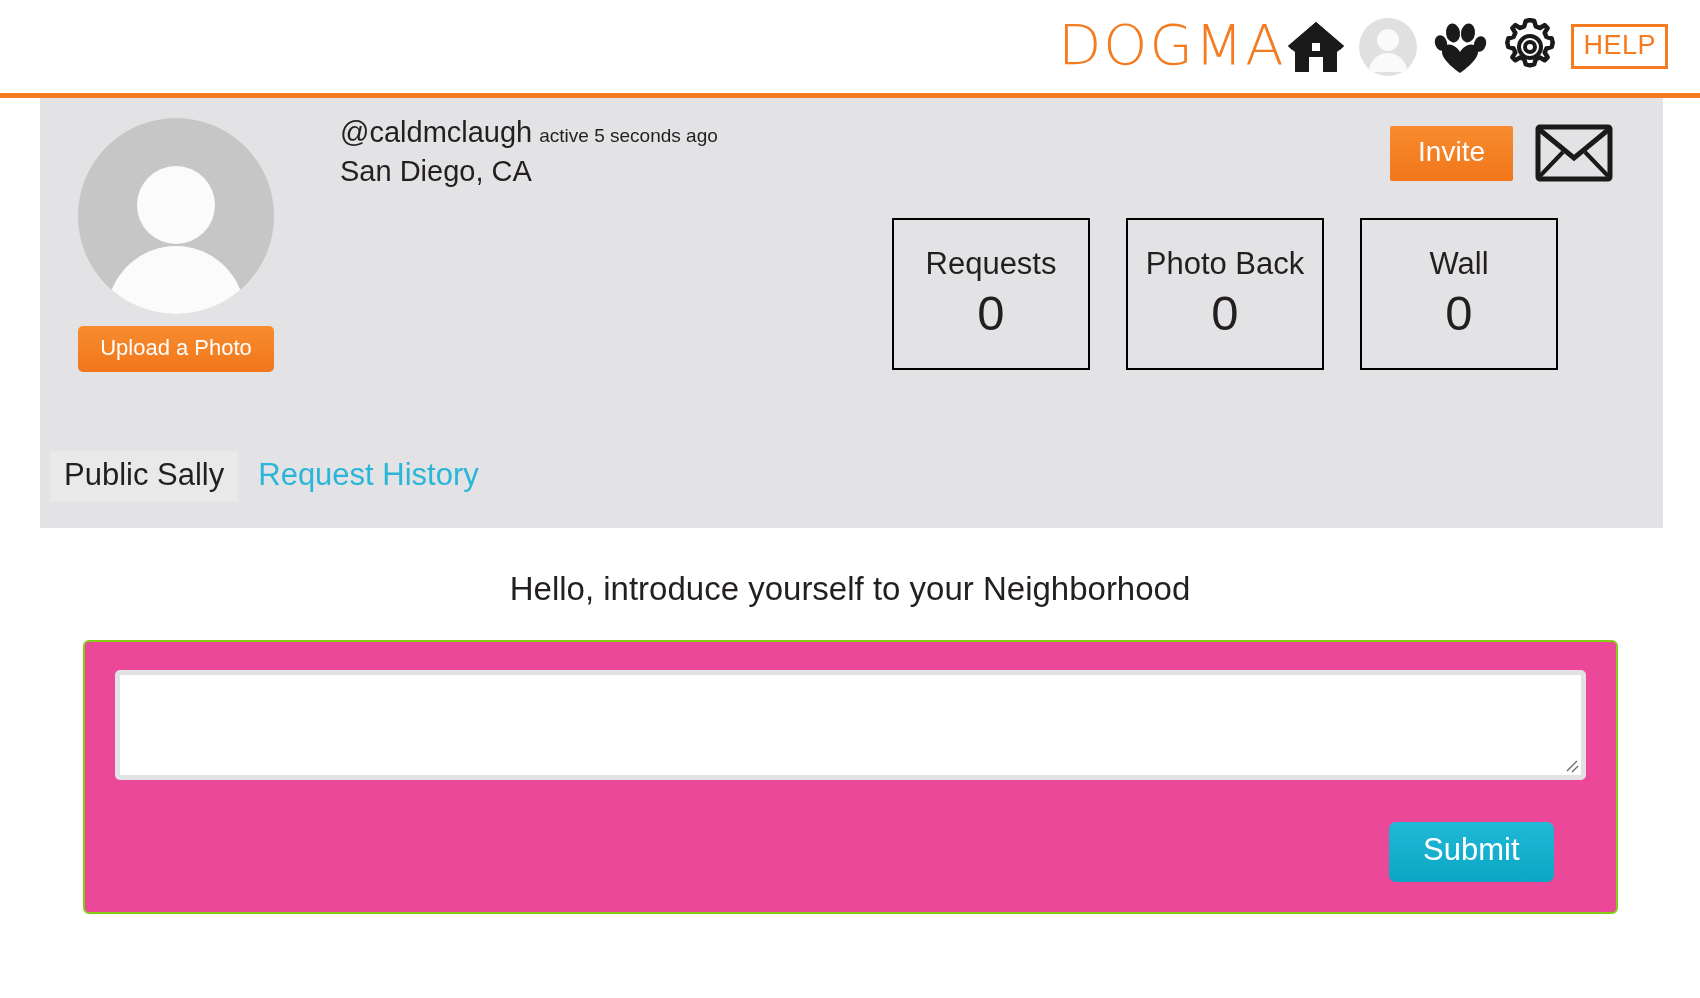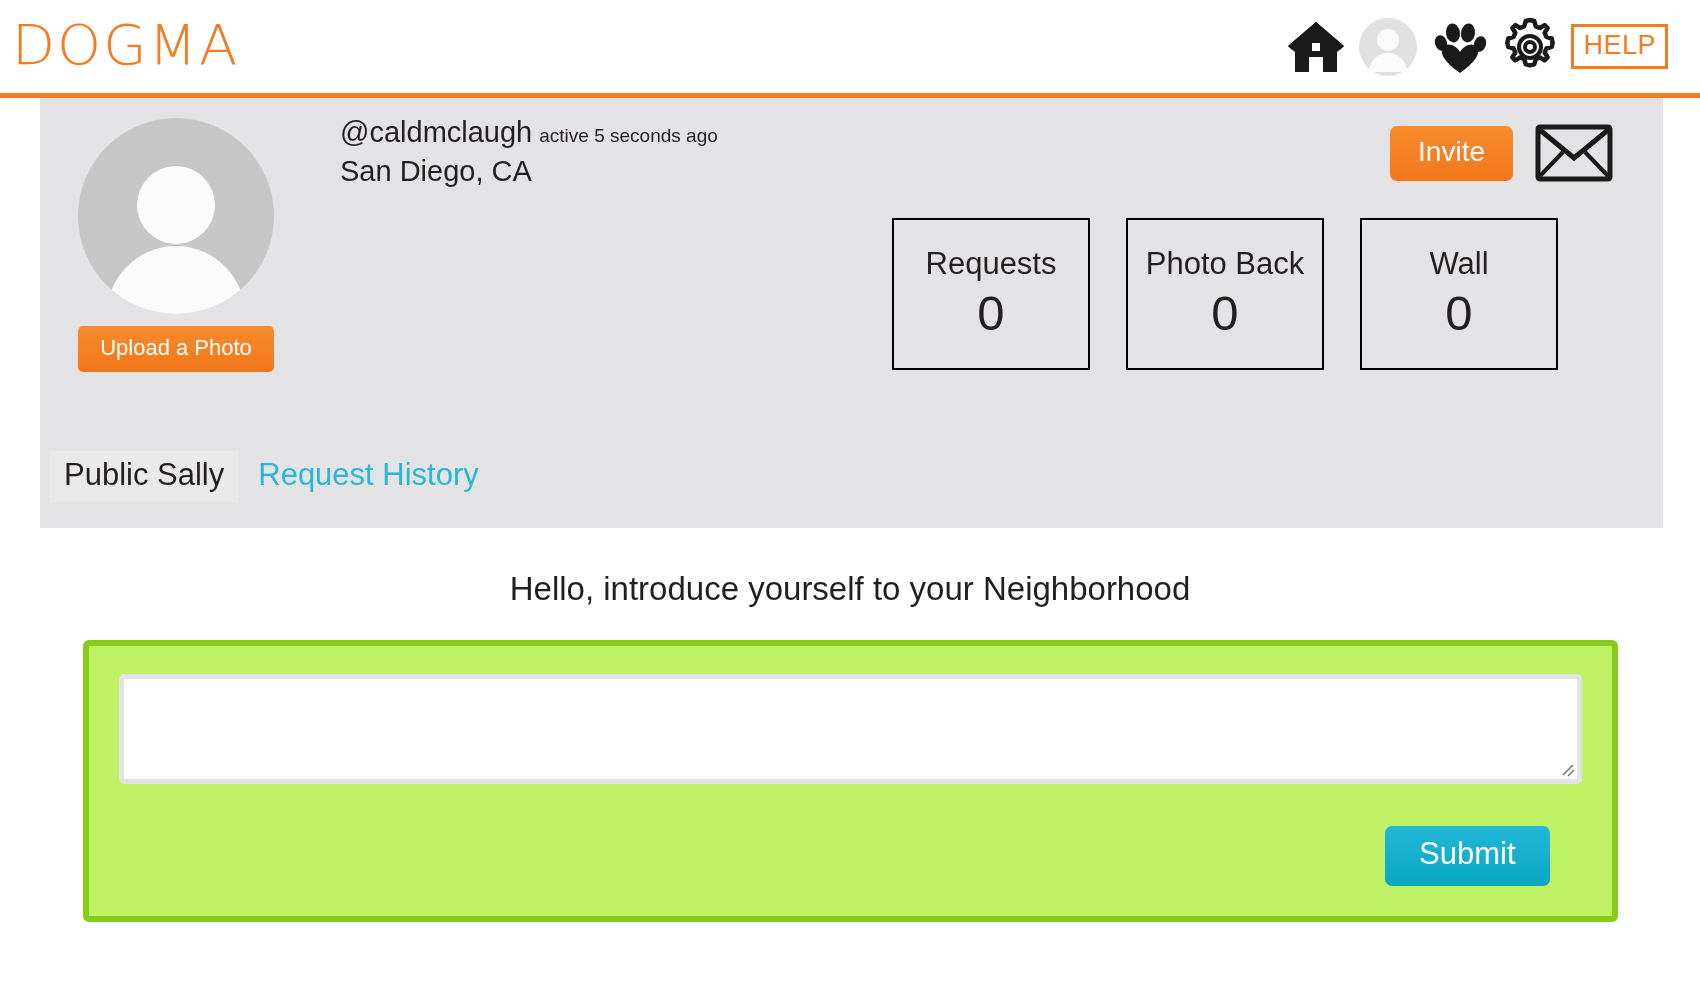--- a/index.html
+++ b/index.html
@@ -12,21 +12,21 @@
     overflow: hidden;
   }
 
   
   .header {
     position: relative;
     height: 93px;
     background: #ffffff;
     display: flex;
     align-items: center;
-    justify-content: space-between;
+    justify-content: flex-end;
     padding: 0 18px 0 8px;
   }
   .brand {
     font-size: 56px;
     line-height: 1;
     letter-spacing: 2px;
     color: #f47b20;
     font-weight: 300;
     font-family: "DejaVu Sans", sans-serif;
     padding-left: 4px;
@@ -161,21 +161,21 @@
     right: 50px;
     top: 26px;
     display: flex;
     align-items: center;
     gap: 22px;
   }
   .invite-btn {
     background: linear-gradient(#f78c2f, #f2761a);
     color: #ffffff;
     border: none;
-    border-radius: 7px;
+    border-radius: 2px;
     font-size: 28px;
     padding: 10px 28px 13px;
     cursor: pointer;
     font-family: "Liberation Sans", sans-serif;
   }
 
   .stats {
     position: absolute;
     left: 852px;
     top: 120px;
@@ -235,22 +235,22 @@
   .wall-heading {
     text-align: center;
     font-size: 33px;
     color: #231f20;
     font-weight: normal;
     margin: 0 0 32px 0;
   }
   .compose-panel {
     margin: 0 auto;
     width: 1535px;
-    background: #bef264;
-    border: 6px solid #84cc16;
+    background: #ec4899;
+    border: 2px solid #84cc16;
     border-radius: 6px;
     padding: 28px 30px 30px;
   }
   .compose-area {
     position: relative;
     width: 100%;
     height: 110px;
     background: #ffffff;
     border: 5px solid #e2e2e4;
     border-radius: 5px;

